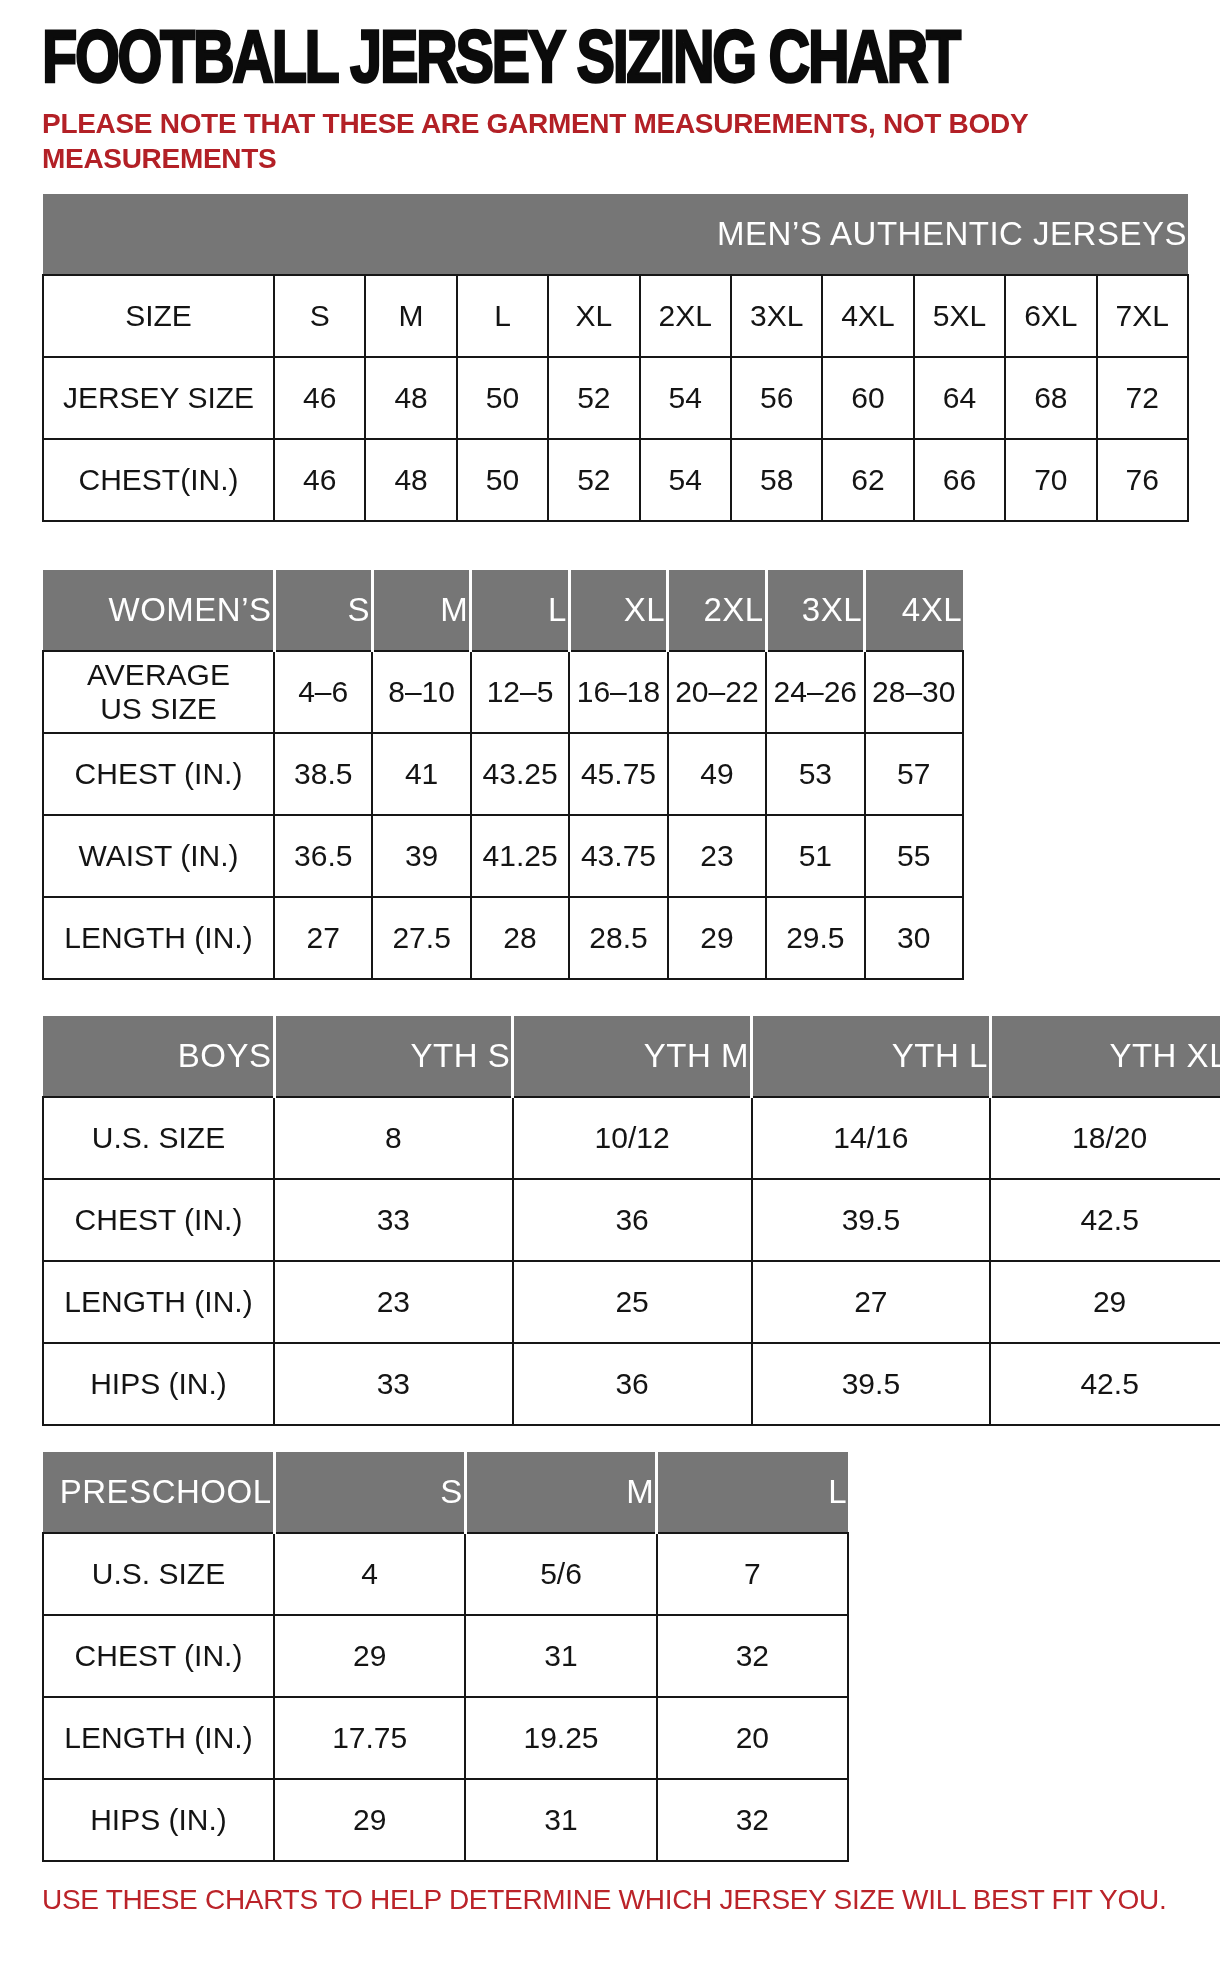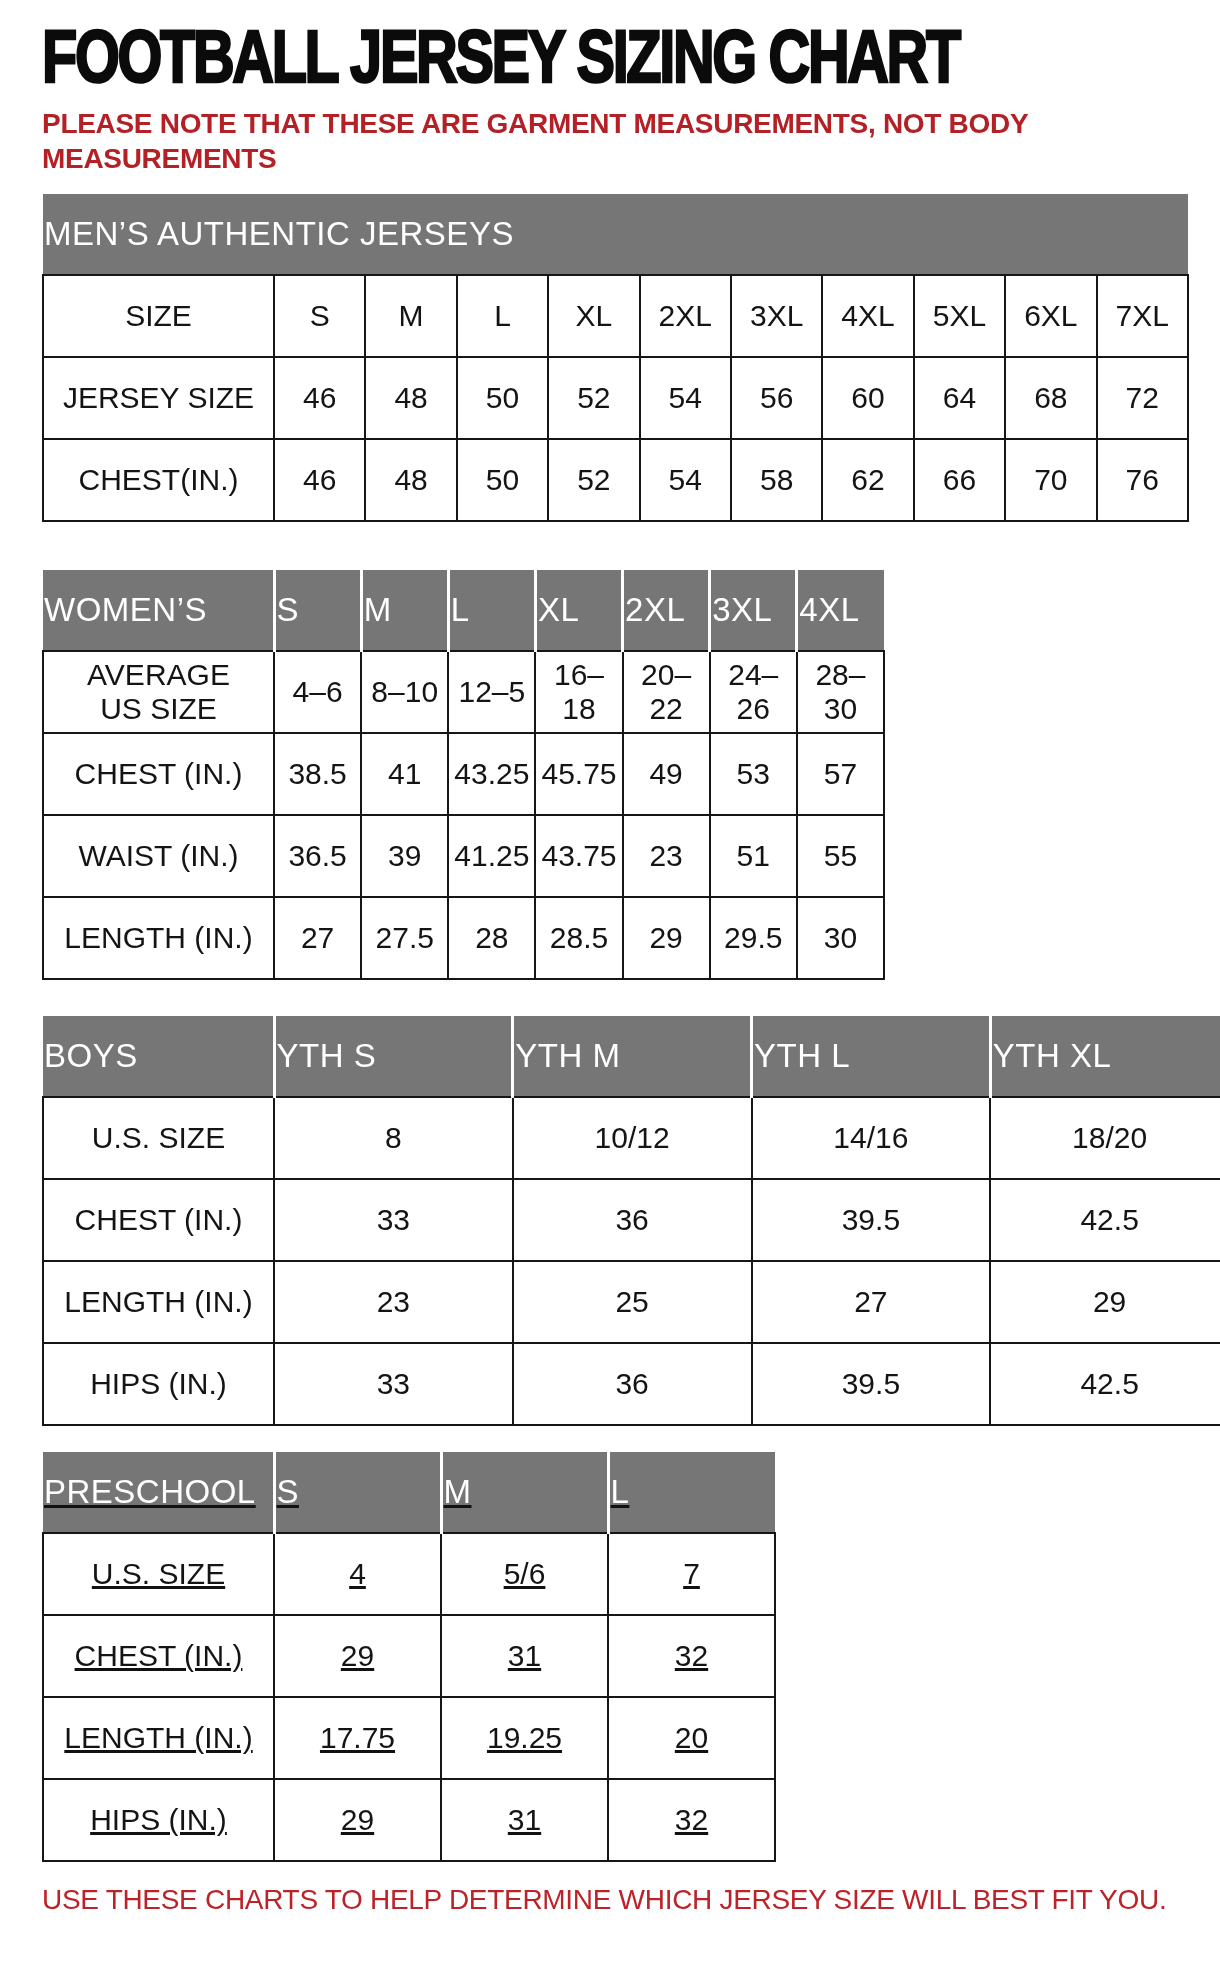--- a/index.html
+++ b/index.html
@@ -54,33 +54,33 @@
 
   
   table.tbl {
     border-collapse: collapse;
     table-layout: fixed;
     background: #ffffff;
   }
   table.tbl col:first-child { width: 231px; }
 
   .tbl-mens      { width: 1147px; margin-top: 18px; }
-  .tbl-womens    { width: 843px; margin-top: 48px; }
+  .tbl-womens    { width: 922px; margin-top: 48px; }
   .tbl-boys      { width: 1188px; margin-top: 36px; }
-  .tbl-preschool { width:  734px; margin-top: 26px; text-decoration: underline; }
+  .tbl-preschool { width:  807px; margin-top: 26px; }
 
   table.tbl th {
     background: #767676;
     color: #ffffff;
     font-weight: normal;
     font-size: 33px;
     letter-spacing: 0.5px;
     height: 78px;
     border: 0;
-    text-align: left;
+    text-align: right;
     vertical-align: middle;
   }
   .tbl-mens th { height: 86px; font-size: 34px; }
   table.tbl th + th { border-left: 3px solid #ffffff; }
 
   table.tbl td {
     border: 2px solid #161616;
     text-align: center;
     vertical-align: middle;
     font-size: 30px;

